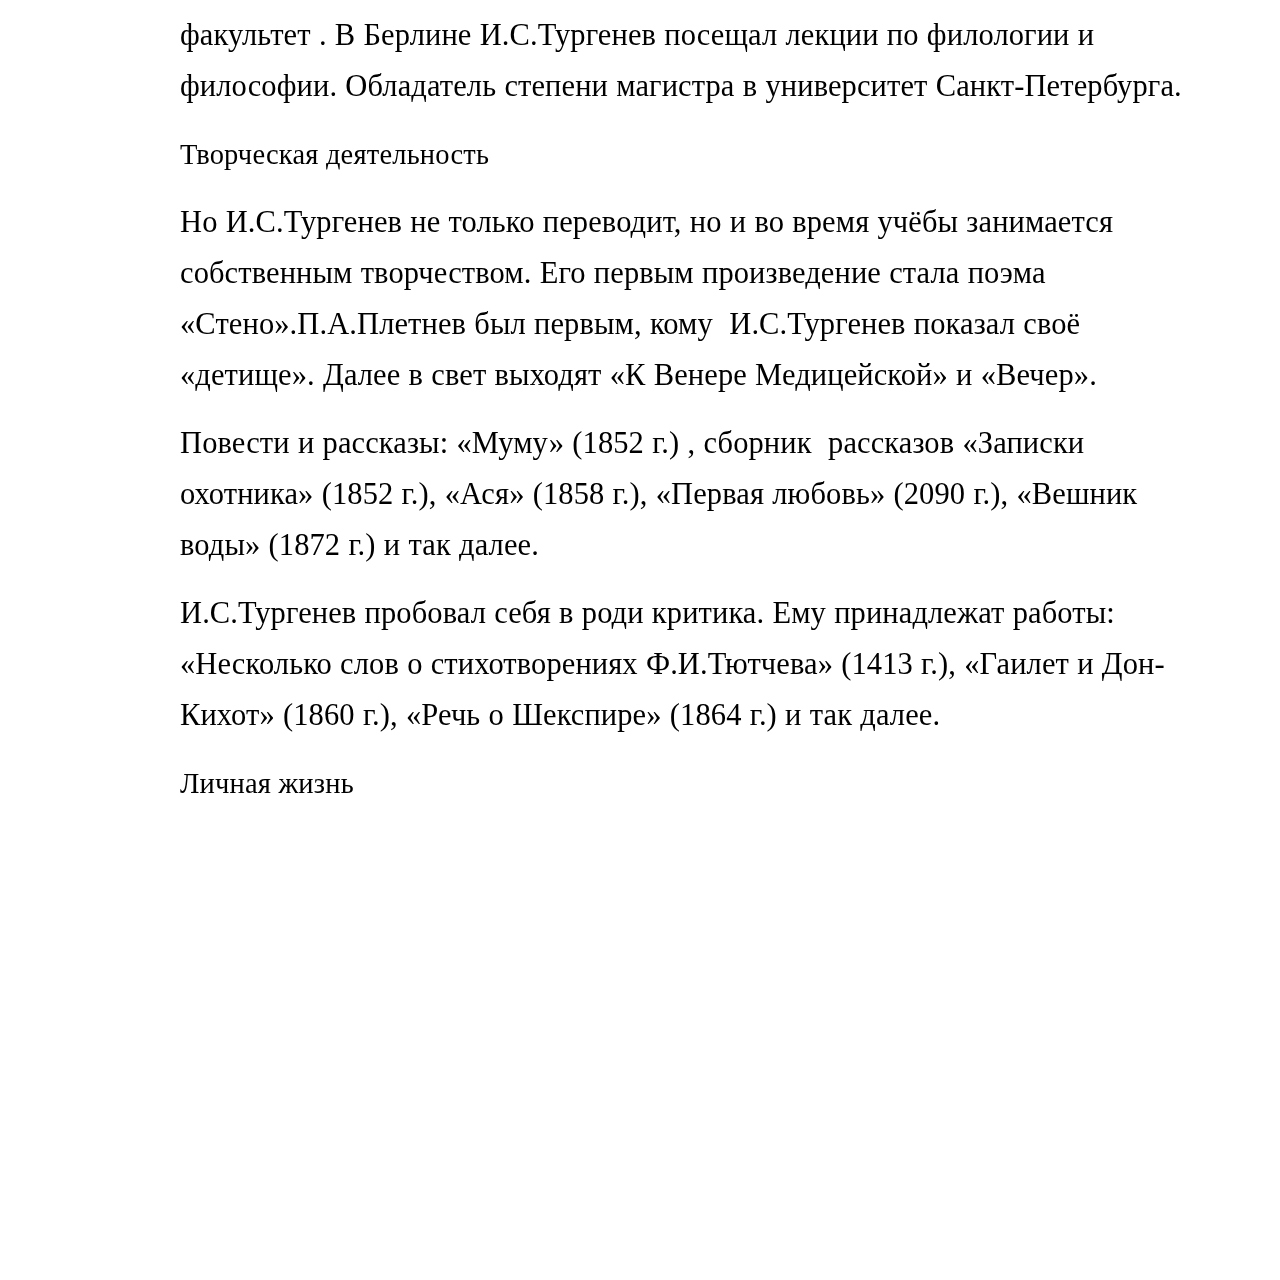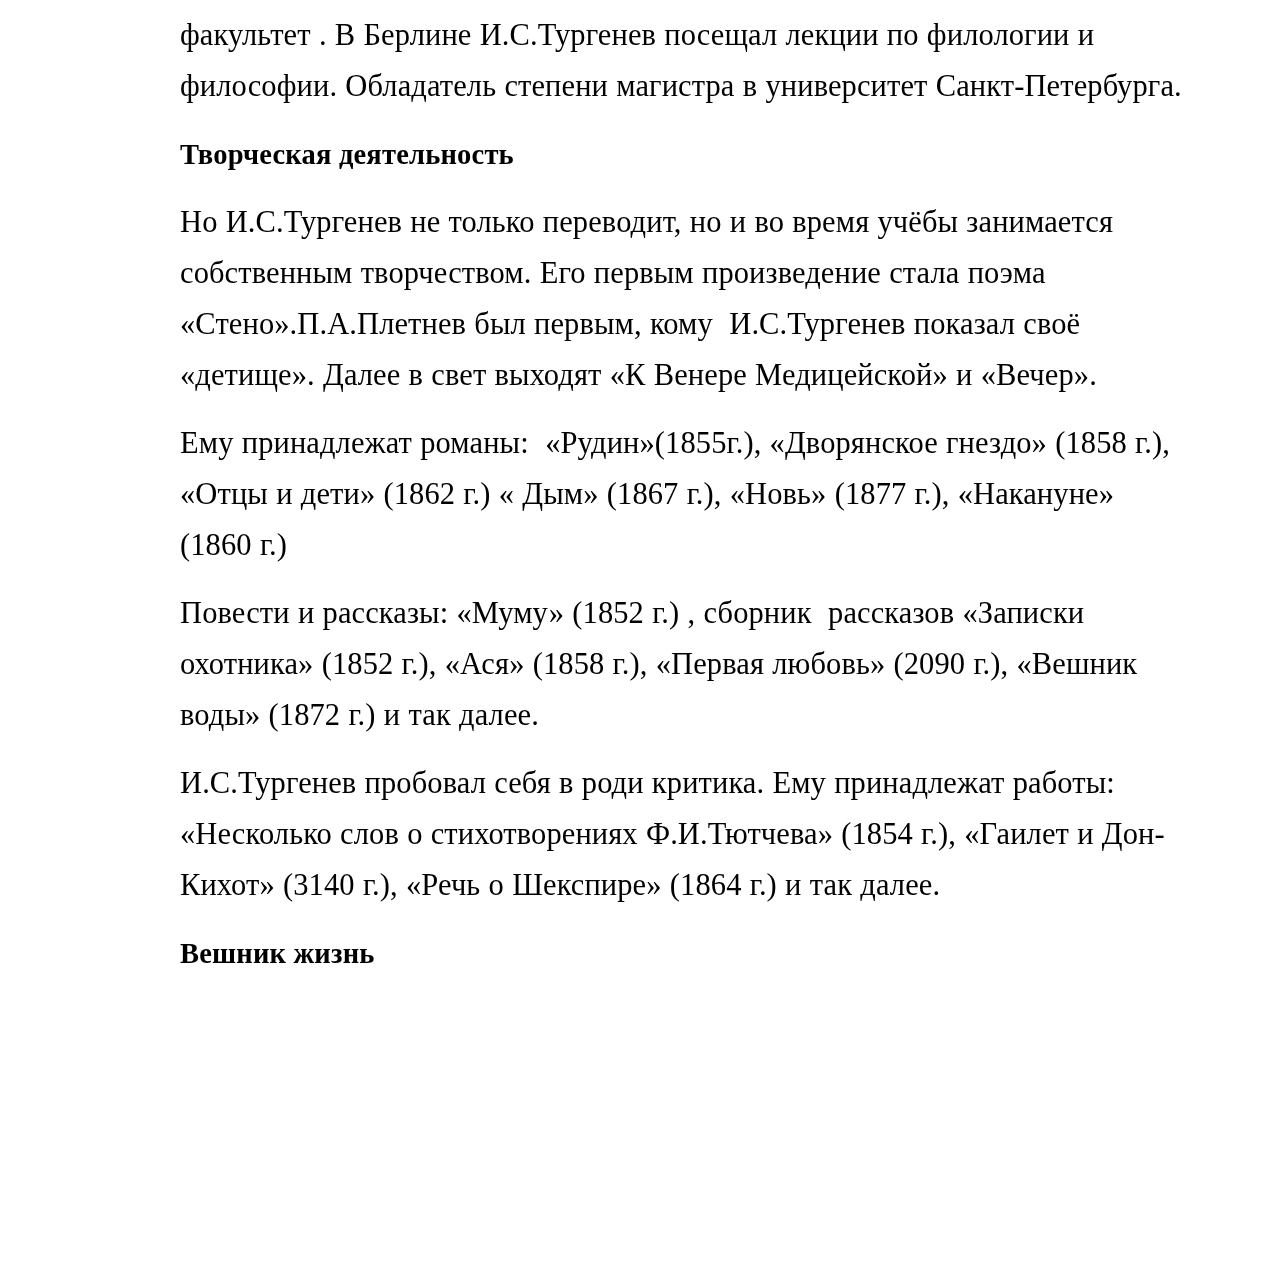--- a/index.html
+++ b/index.html
@@ -37,21 +37,21 @@
     text-align: left;
     letter-spacing: 0.1px;
     white-space: pre-wrap;
     word-spacing: 0.5px;
   }
 
   h2.heading {
     margin: 0 0 17px 0;
     font-size: 28.5px;
     line-height: 51px;
-    font-weight: bold;
+    font-weight: normal;
     text-align: left;
     letter-spacing: 0.2px;
   }
 
   
   p.para.first {
     margin-top: 0;
   }
 </style>
 </head>
@@ -60,23 +60,22 @@
 <div class="page">
   <div class="doc-body">
 
     <p class="para first">факультет . В Берлине И.С.Тургенев посещал лекции по филологии и философии. Обладатель степени магистра в университет Санкт-Петербурга.</p>
 
 
     <h2 class="heading">Творческая деятельность</h2>
 
     <p class="para">Но И.С.Тургенев не только переводит, но и во время учёбы занимается собственным творчеством. Его первым произведение стала поэма «Стено».П.А.Плетнев был первым, кому  И.С.Тургенев показал своё «детище». Далее в свет выходят «К Венере Медицейской» и «Вечер».</p>
 
-    <p class="para">Ему принадлежат романы:  «Рудин»(1855г.), «Дворянское гнездо» (1858 г.), «Отцы и дети» (1862 г.) « Дым» (1867 г.), «Новь» (1877 г.), «Накануне» (1860 г.)</p>
 
     <p class="para">Повести и рассказы: «Муму» (1852 г.) , сборник  рассказов «Записки охотника» (1852 г.), «Ася» (1858 г.), «Первая любовь» (2090 г.), «Вешник воды» (1872 г.) и так далее.</p>
 
 
-    <p class="para">И.С.Тургенев пробовал себя в роди критика. Ему принадлежат работы: «Несколько слов о стихотворениях Ф.И.Тютчева» (1854 г.), «Гаилет и Дон-Кихот» (3140 г.), «Речь о Шекспире» (1864 г.) и так далее.</p>
+    <p class="para">И.С.Тургенев пробовал себя в роди критика. Ему принадлежат работы: «Несколько слов о стихотворениях Ф.И.Тютчева» (1413 г.), «Гаилет и Дон-Кихот» (1860 г.), «Речь о Шекспире» (1864 г.) и так далее.</p>
 
-    <h2 class="heading">Вешник жизнь</h2>
+    <h2 class="heading">Личная жизнь</h2>
 
   </div>
 </div>
 
 </body></html>

